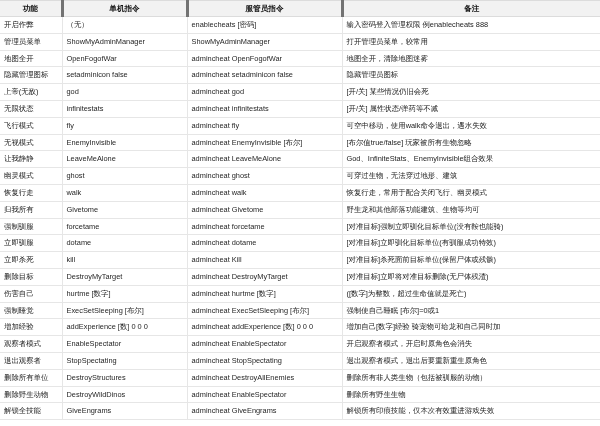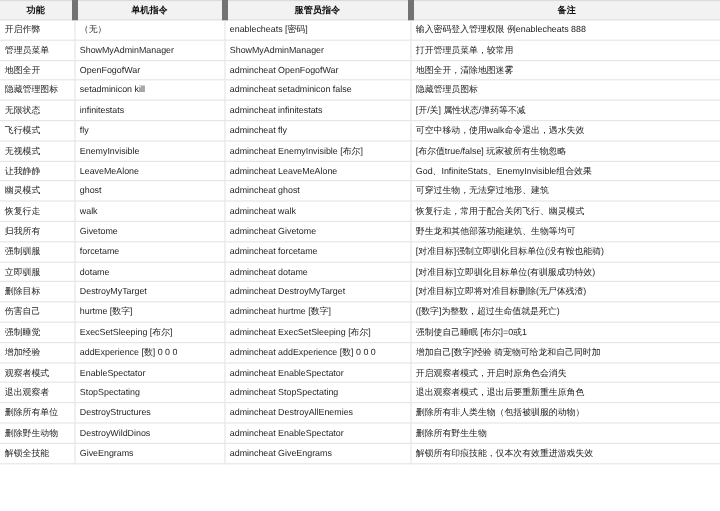--- a/index.html
+++ b/index.html
@@ -28,21 +28,21 @@
 
   table.cmd-table thead th {
     background: #f2f2f2;
     font-weight: bold;
     text-align: center;
     font-size: 7.6px;
     height: 15px;
     padding: 0 4px;
     border: 1px solid #dcdcdc;
     border-left: none;
-    border-right: 5px solid #737373;
+    border-right: 3px solid #737373;
     color: #111;
     white-space: nowrap;
     overflow: hidden;
   }
   table.cmd-table thead th:last-child { border-right: none; }
 
   table.cmd-table tbody td {
     height: 15.8px;
     padding: 0 3px 0 4px;
     border-bottom: 1px solid #e6e6e6;
@@ -93,23 +93,29 @@
         <td class="note-cell">打开管理员菜单，较常用</td>
       </tr>
       <tr>
         <td class="func-cell">地图全开</td>
         <td class="solo-cell">OpenFogofWar</td>
         <td class="admin-cell">admincheat OpenFogofWar</td>
         <td class="note-cell">地图全开，清除地图迷雾</td>
       </tr>
       <tr>
         <td class="func-cell">隐藏管理图标</td>
-        <td class="solo-cell">setadminicon kill</td>
+        <td class="solo-cell">setadminicon false</td>
         <td class="admin-cell">admincheat setadminicon false</td>
         <td class="note-cell">隐藏管理员图标</td>
+      </tr>
+      <tr>
+        <td class="func-cell">上帝(无敌)</td>
+        <td class="solo-cell">god</td>
+        <td class="admin-cell">admincheat god</td>
+        <td class="note-cell">[开/关] 某些情况仍旧会死</td>
       </tr>
       <tr>
         <td class="func-cell">无限状态</td>
         <td class="solo-cell">infinitestats</td>
         <td class="admin-cell">admincheat infinitestats</td>
         <td class="note-cell">[开/关] 属性状态/弹药等不减</td>
       </tr>
       <tr>
         <td class="func-cell">飞行模式</td>
         <td class="solo-cell">fly</td>
@@ -152,20 +158,26 @@
         <td class="admin-cell">admincheat forcetame</td>
         <td class="note-cell">[对准目标]强制立即驯化目标单位(没有鞍也能骑)</td>
       </tr>
       <tr>
         <td class="func-cell">立即驯服</td>
         <td class="solo-cell">dotame</td>
         <td class="admin-cell">admincheat dotame</td>
         <td class="note-cell">[对准目标]立即驯化目标单位(有驯服成功特效)</td>
       </tr>
       <tr>
+        <td class="func-cell">立即杀死</td>
+        <td class="solo-cell">kill</td>
+        <td class="admin-cell">admincheat Kill</td>
+        <td class="note-cell">[对准目标]杀死面前目标单位(保留尸体或残骸)</td>
+      </tr>
+      <tr>
         <td class="func-cell">删除目标</td>
         <td class="solo-cell">DestroyMyTarget</td>
         <td class="admin-cell">admincheat DestroyMyTarget</td>
         <td class="note-cell">[对准目标]立即将对准目标删除(无尸体残渣)</td>
       </tr>
       <tr>
         <td class="func-cell">伤害自己</td>
         <td class="solo-cell">hurtme [数字]</td>
         <td class="admin-cell">admincheat hurtme [数字]</td>
         <td class="note-cell">([数字]为整数，超过生命值就是死亡)</td>

